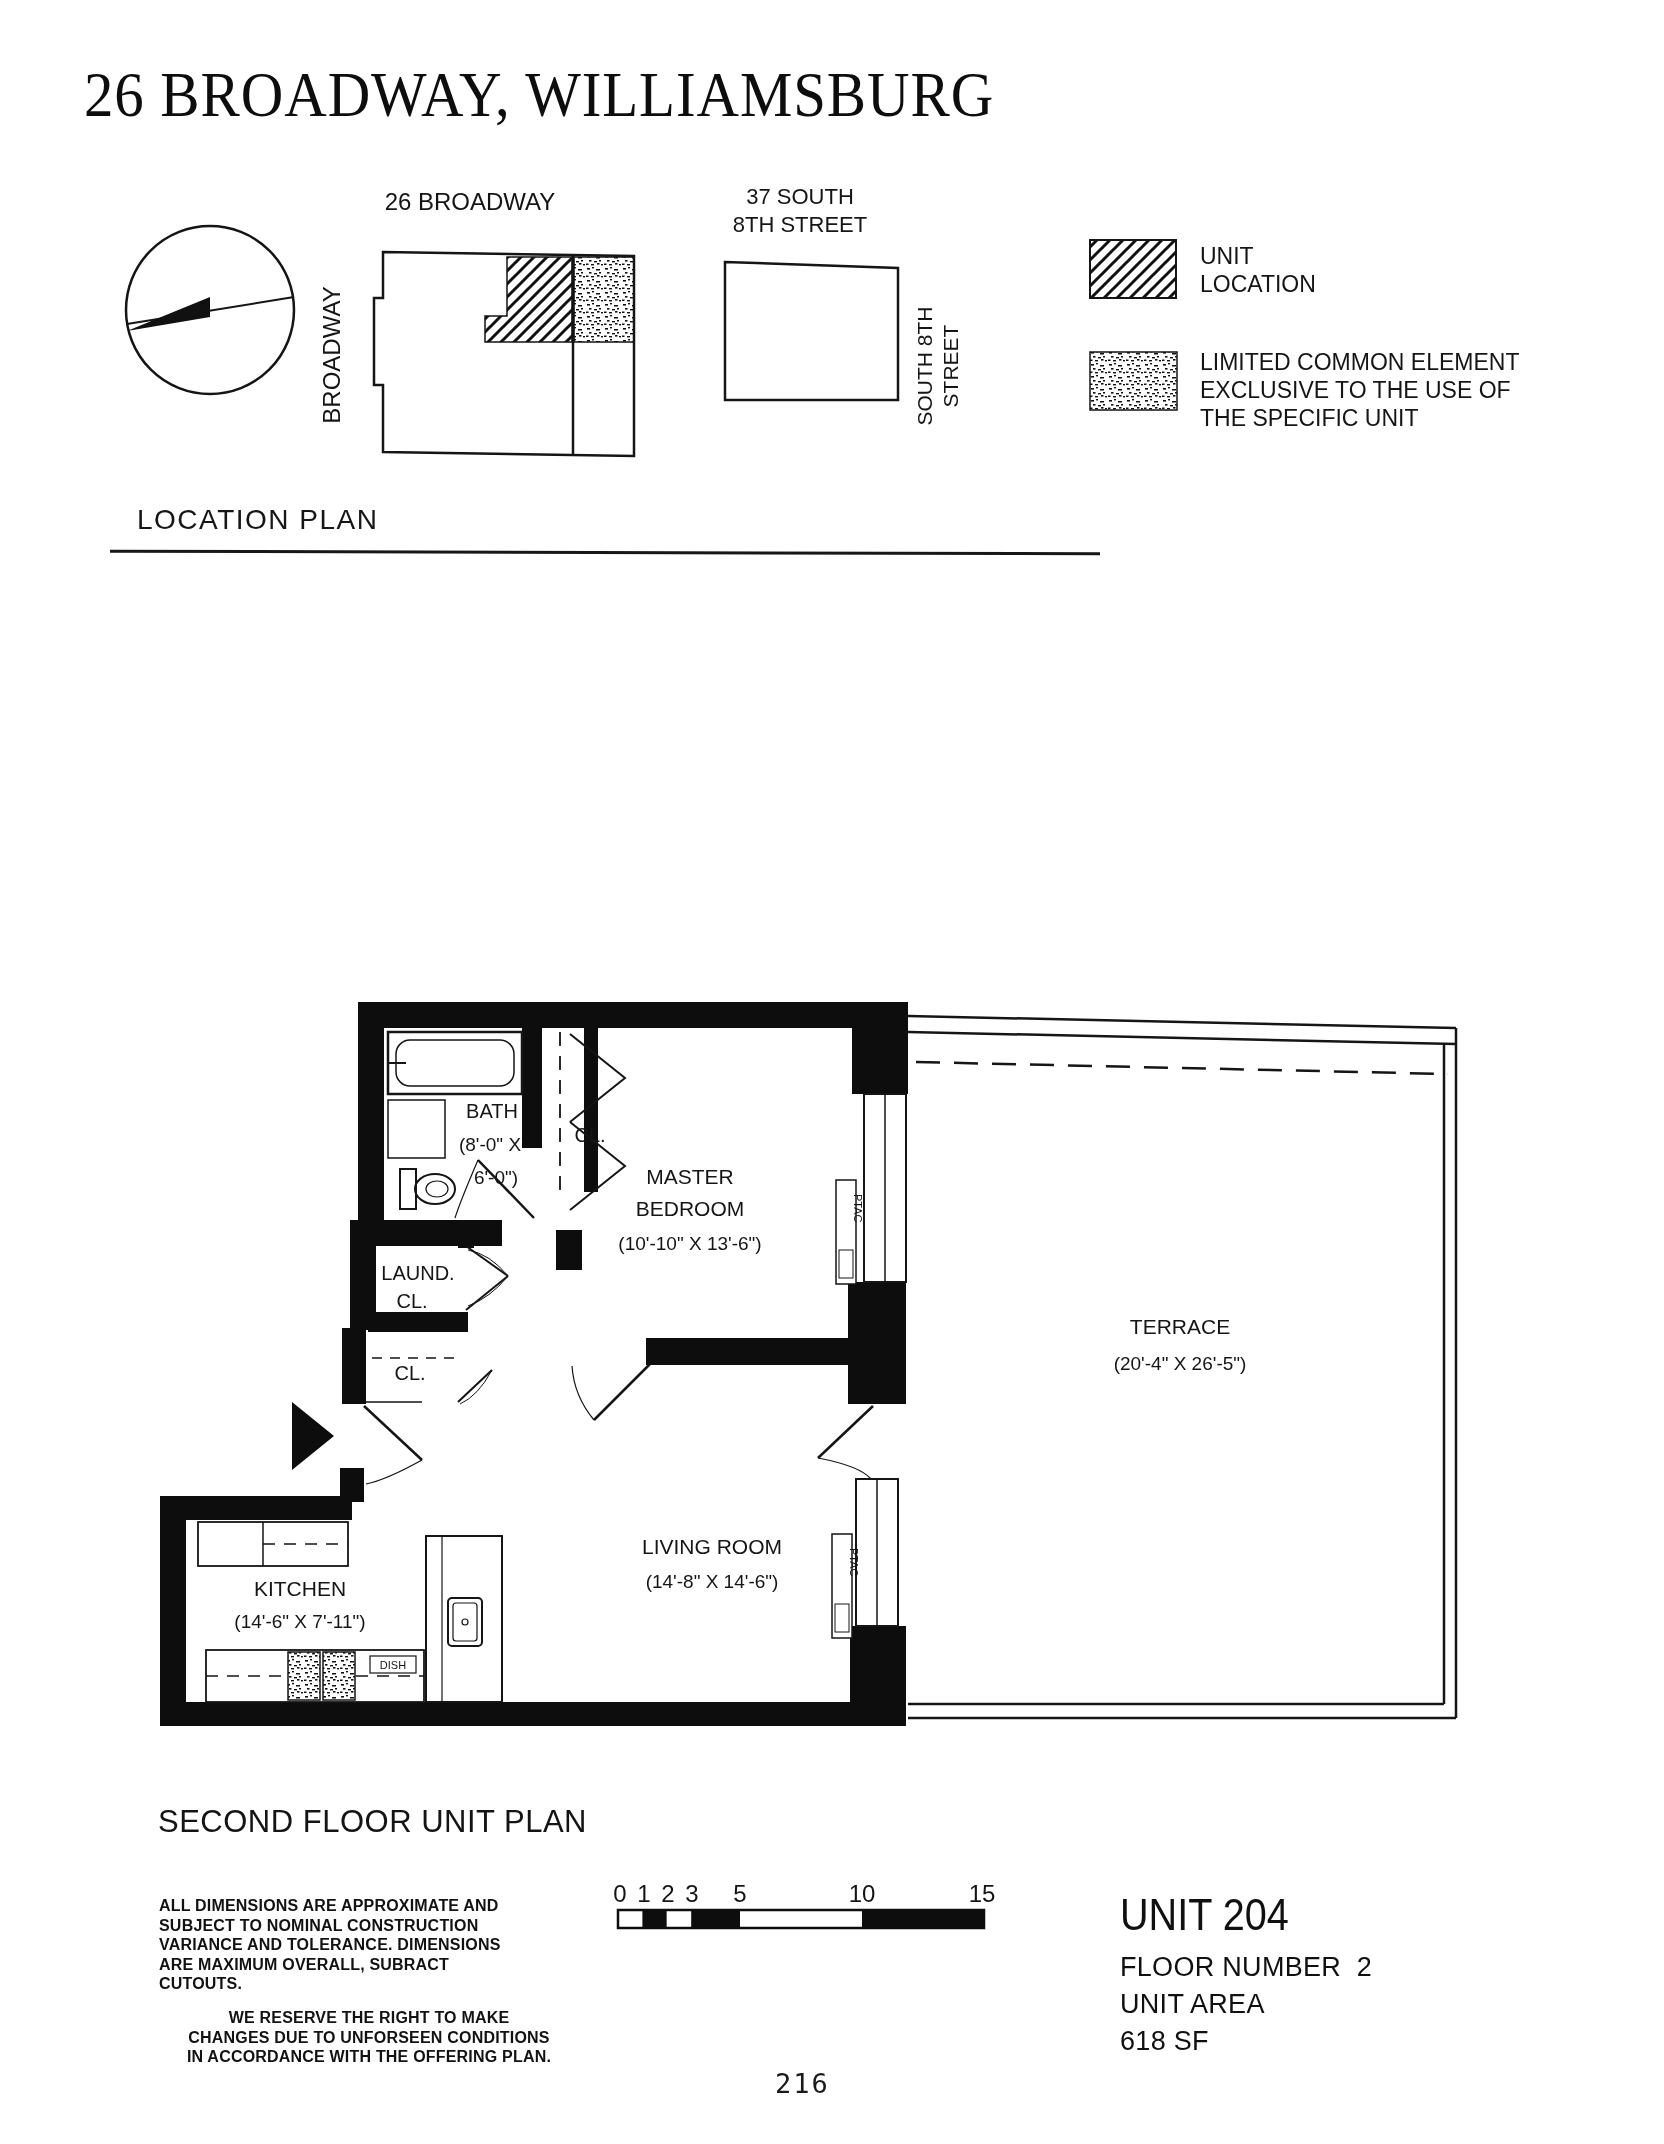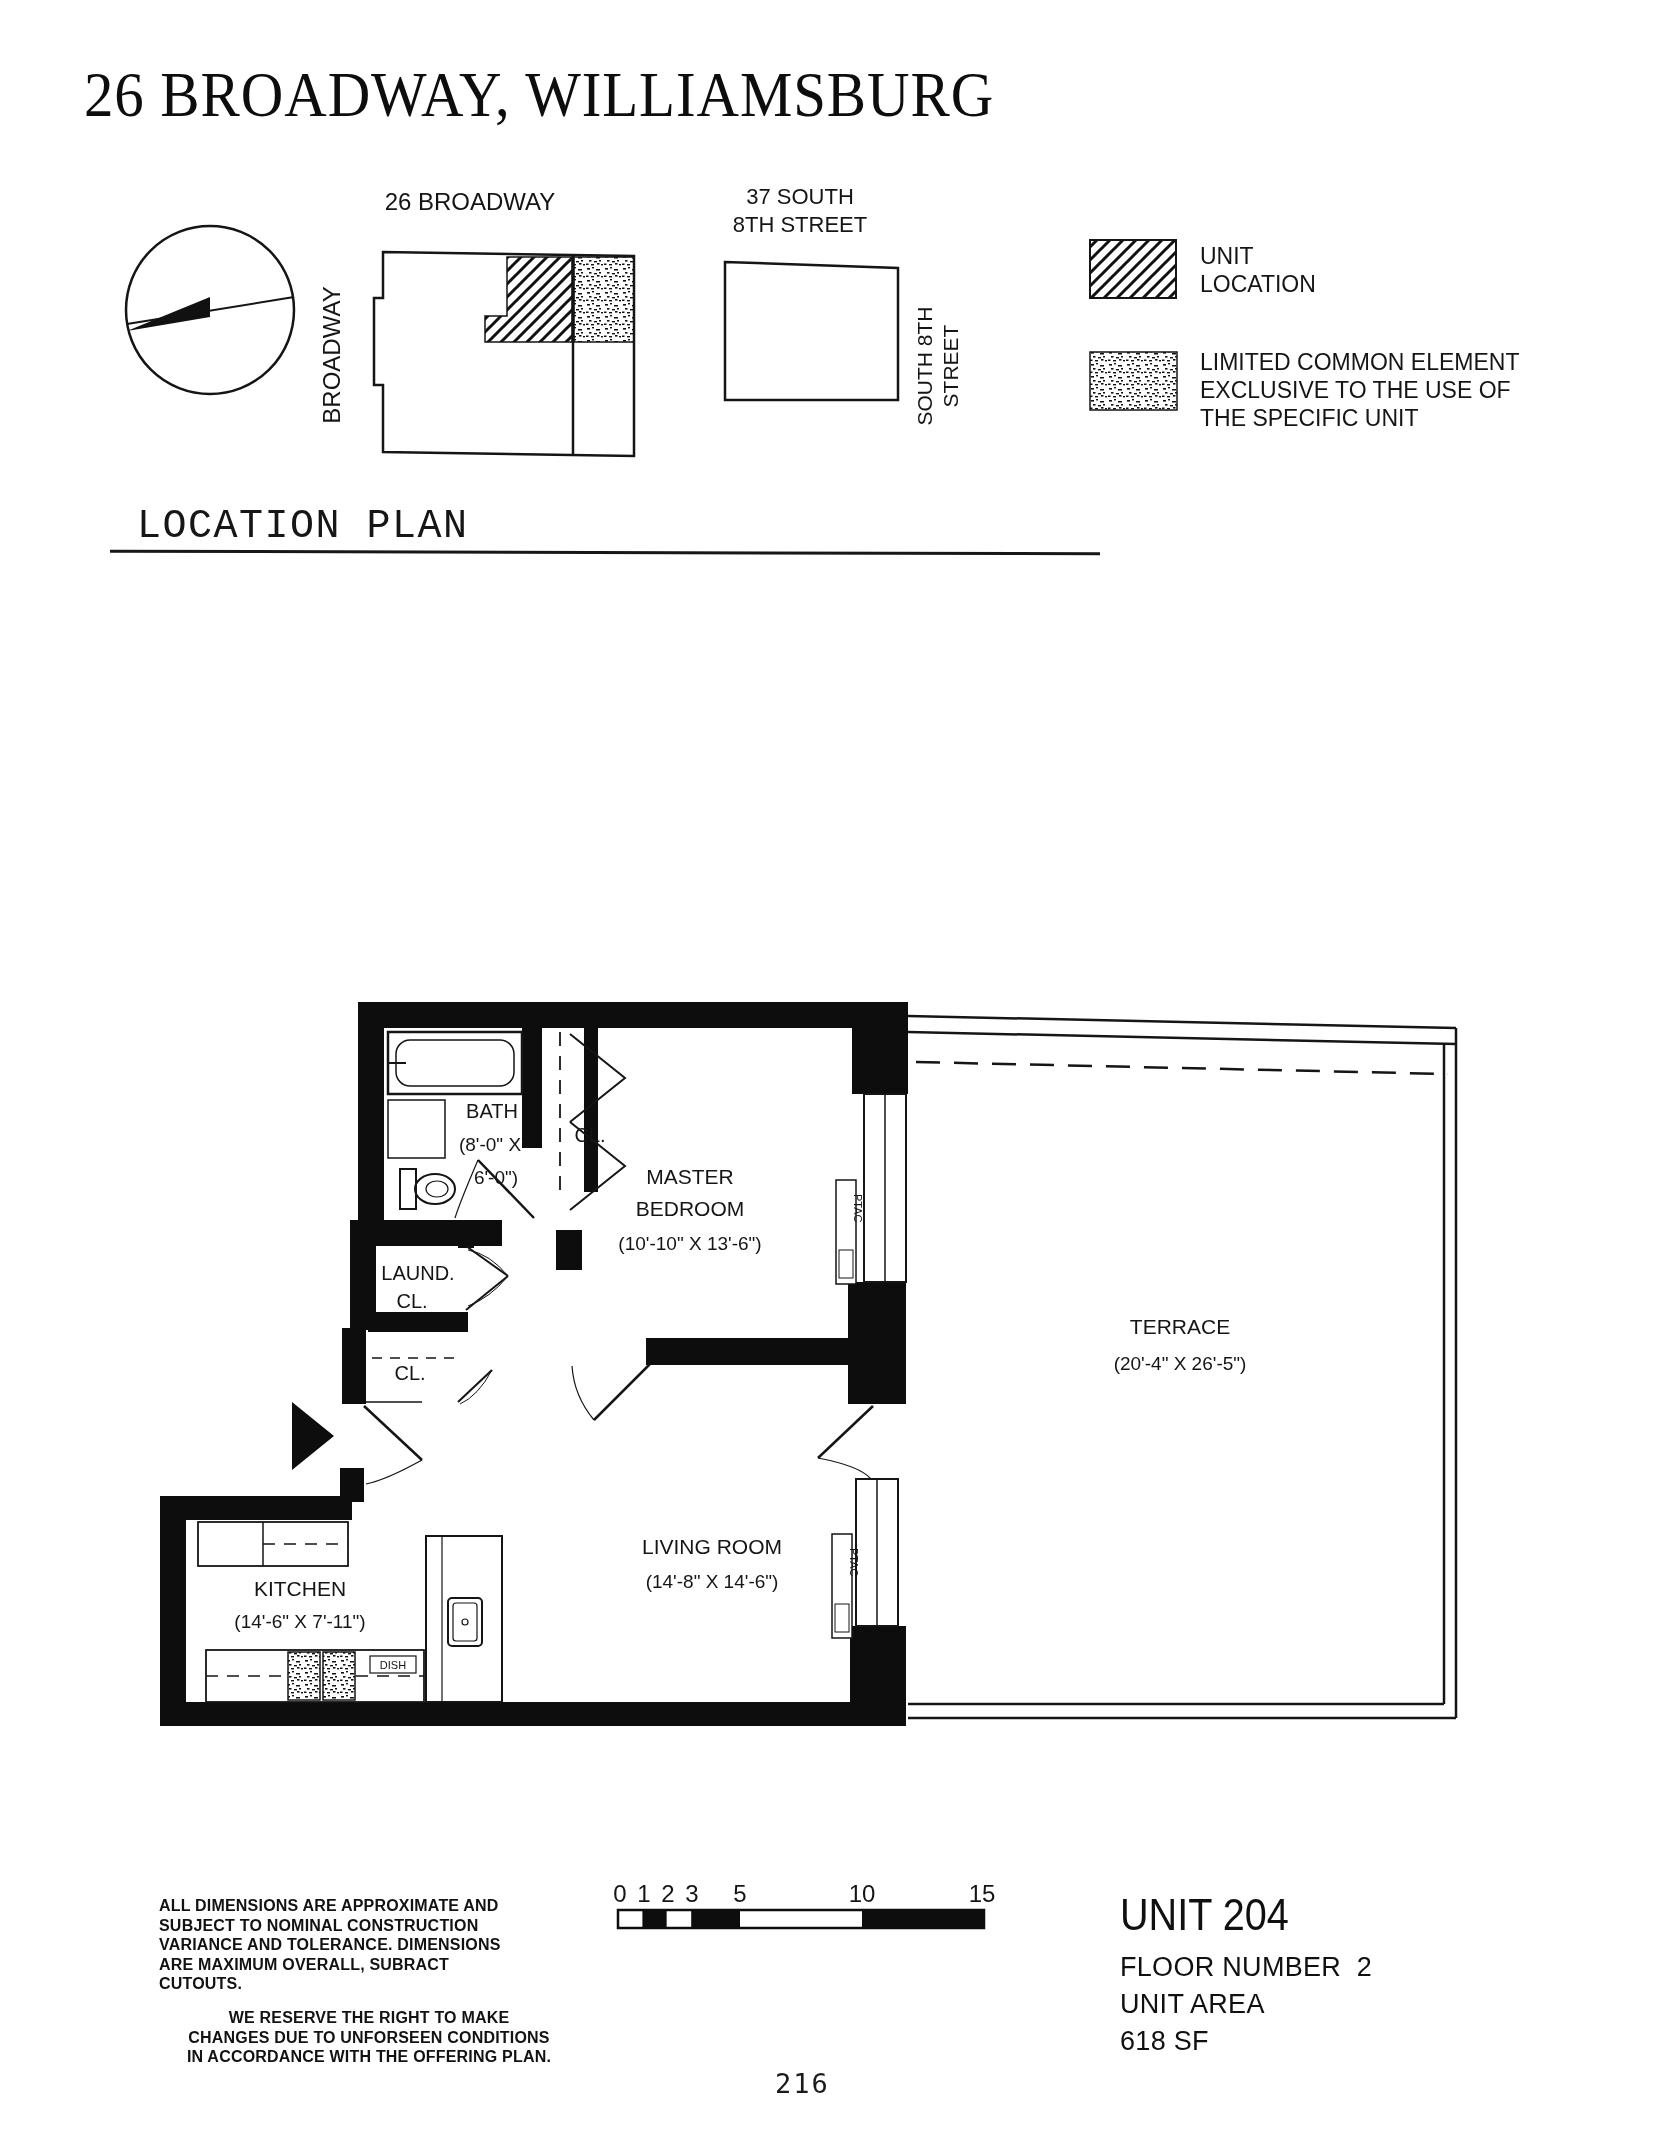--- a/index.html
+++ b/index.html
@@ -15,21 +15,21 @@
   .title{
     position:absolute;left:84px;top:58px;
     font-family:"Liberation Serif", serif;
     font-size:64px;font-weight:400;color:#0d0d0d;
     transform:scaleX(0.92);transform-origin:left top;
     white-space:nowrap;letter-spacing:1px;
   }
   svg text{font-family:"Liberation Sans", sans-serif;fill:#151515;}
   .loc-heading{
     position:absolute;left:137px;top:504px;
-    font-size:40px;letter-spacing:1.5px;color:#161616;font-family:Liberation Mono, monospace;
+    font-size:28px;letter-spacing:1.5px;color:#161616;
   }
   .loc-rule{
     position:absolute;left:110px;top:551px;width:990px;height:3px;
     background:#171717;transform:rotate(0.15deg);
   }
   .sf-heading{
     position:absolute;left:158px;top:1804px;
     font-size:31px;letter-spacing:0.5px;color:#141414;
   }
   .disclaimer{
@@ -250,20 +250,21 @@
       <text x="140" y="666" font-size="19">(14'-6" X 7'-11")</text>
 
       <text x="552" y="592" font-size="21">LIVING ROOM</text>
       <text x="552" y="626" font-size="19">(14'-8" X 14'-6")</text>
 
       <text x="1020" y="372" font-size="21">TERRACE</text>
       <text x="1020" y="408" font-size="19">(20'-4" X 26'-5")</text>
     </g>
   </svg>
 
+  <div class="sf-heading">SECOND FLOOR UNIT PLAN</div>
 
   <div class="disclaimer d1">
     <div>ALL DIMENSIONS ARE APPROXIMATE AND</div>
     <div>SUBJECT TO NOMINAL CONSTRUCTION</div>
     <div>VARIANCE AND TOLERANCE.  DIMENSIONS</div>
     <div>ARE MAXIMUM OVERALL, SUBRACT</div>
     <div>CUTOUTS.</div>
   </div>
   <div class="disclaimer d2">
     <div>WE RESERVE THE RIGHT TO MAKE</div>

